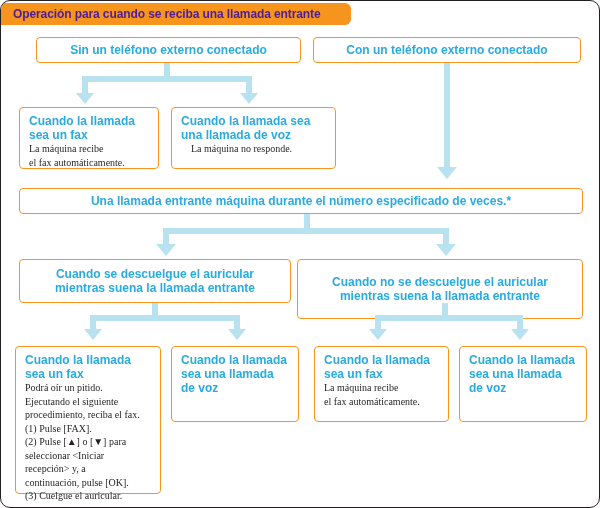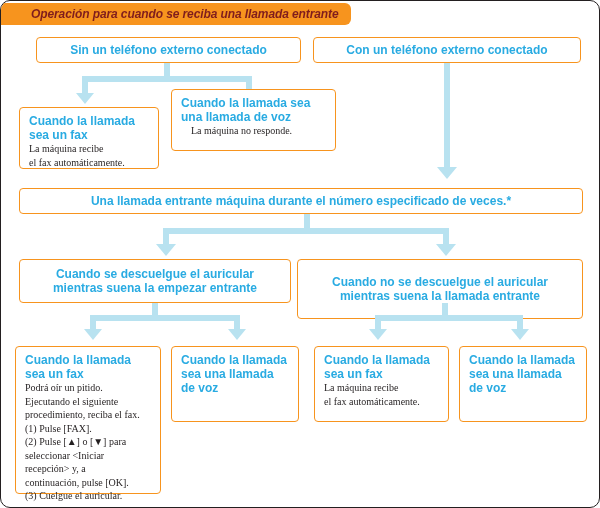--- a/index.html
+++ b/index.html
@@ -19,27 +19,26 @@
   
   .header-bar{
     position:absolute;
     left:0;top:2px;
     width:350px;height:22px;
     background:#f7941e;
     border-radius:0 6px 6px 0;
     display:flex;align-items:center;
   }
   .header-bar .title{
-    color:#7f1d1d;
+    color:#4c1d95;
     font-size:12px;
     font-weight:bold;
-    padding-left:30px;
+    padding-left:12px;
     letter-spacing:-0.1px;
     white-space:nowrap;
-    font-style:italic;
   }
   
   .box{
     position:absolute;
     box-sizing:border-box;
     background:#ffffff;
     border:1.5px solid #f7941e;
     border-radius:4px;
   }
   .box .h{
@@ -109,41 +108,41 @@
   <div class="conn" style="left:443px;top:62px;width:6px;height:105px;"></div>
   <div class="arrow-head" style="left:436px;top:166px;"></div>
 
   <div class="box pad" style="left:18px;top:106px;width:140px;height:62px;">
     <div class="h">Cuando la llamada
 sea un fax</div>
     <div class="b">La máquina recibe
 el fax automáticamente.</div>
   </div>
 
-  <div class="box pad indent" style="left:170px;top:88px;width:165px;height:62px;">
+  <div class="box pad indent" style="left:170px;top:106px;width:165px;height:62px;">
     <div class="h">Cuando la llamada sea
 una llamada de voz</div>
     <div class="b">La máquina no responde.</div>
   </div>
 
   <div class="box center" style="left:18px;top:187px;width:564px;height:26px;">
     <span class="h">Una llamada entrante máquina durante el número especificado de veces.</span>
       <span class="h sup">*</span>
   </div>
 
   <div class="conn" style="left:303px;top:213px;width:6px;height:17px;"></div>
   <div class="conn" style="left:162px;top:227px;width:286px;height:6px;"></div>
   <div class="conn" style="left:162px;top:227px;width:6px;height:17px;"></div>
   <div class="conn" style="left:442px;top:227px;width:6px;height:17px;"></div>
   <div class="arrow-head" style="left:155px;top:243px;"></div>
   <div class="arrow-head" style="left:435px;top:243px;"></div>
 
   <div class="box center" style="left:18px;top:258px;width:272px;height:44px;">
     <span class="h">Cuando se descuelgue el auricular
-mientras suena la empezar entrante</span>
+mientras suena la llamada entrante</span>
   </div>
 
   <div class="box center" style="left:296px;top:258px;width:286px;height:60px;">
     <span class="h">Cuando no se descuelgue el auricular
 mientras suena la llamada entrante</span>
   </div>
 
   <div class="conn" style="left:151px;top:302px;width:6px;height:15px;"></div>
   <div class="conn" style="left:89px;top:314px;width:150px;height:6px;"></div>
   <div class="conn" style="left:89px;top:314px;width:6px;height:15px;"></div>

